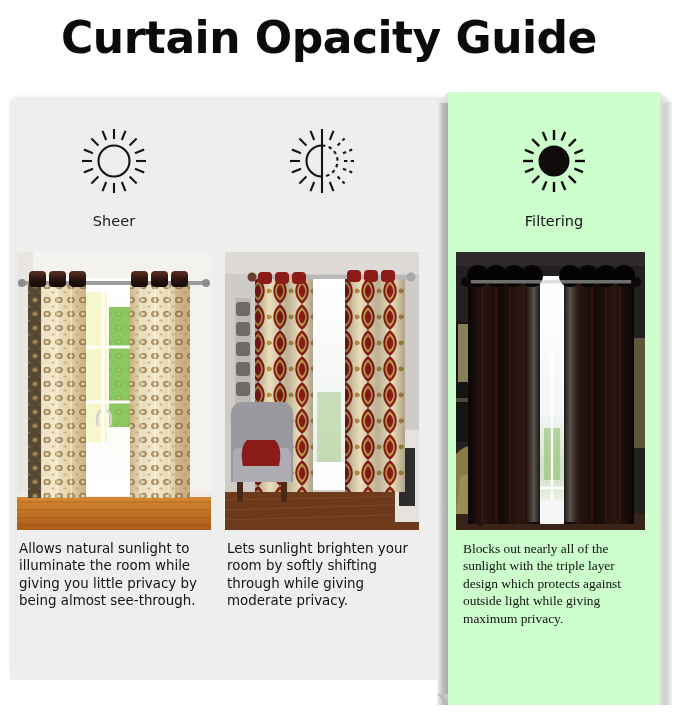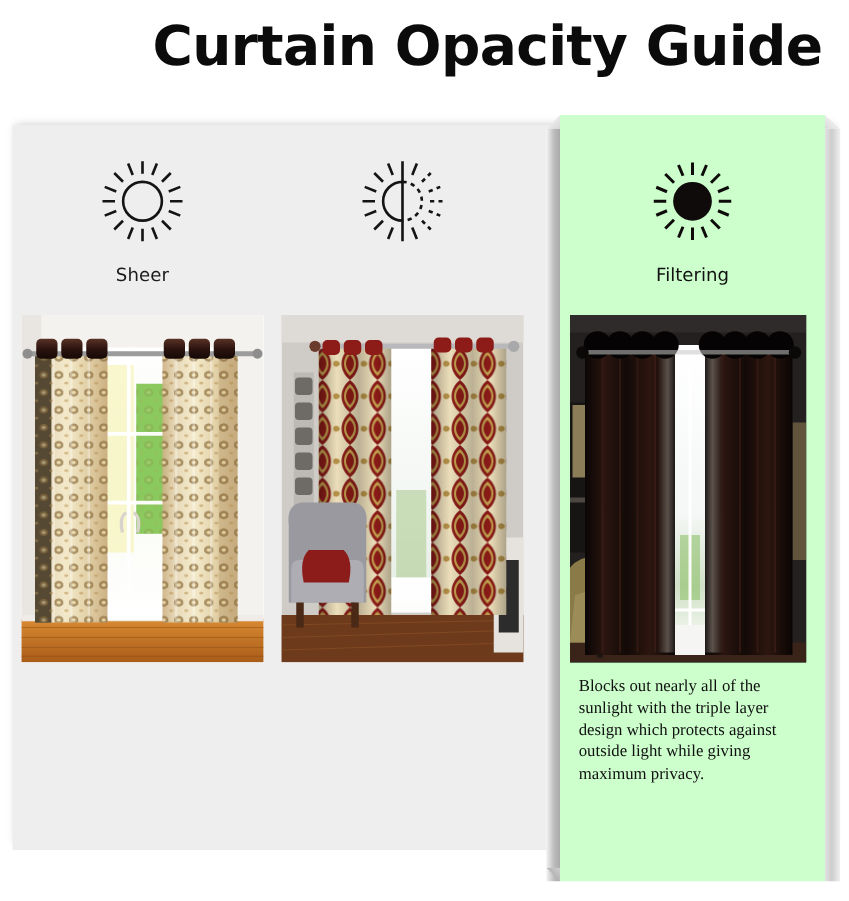--- a/index.html
+++ b/index.html
@@ -15,21 +15,21 @@
     font-family: "Liberation Sans", sans-serif;
     -webkit-font-smoothing: antialiased;
   }
 
   
   #page-title {
     position: absolute;
     left: 0;
     top: 12px;
     width: 658px;
-    text-align: right;
+    text-align: center;
     font-size: 44px;
     font-weight: bold;
     letter-spacing: -0.5px;
     color: #0b0b0b;
     font-family: "DejaVu Sans", sans-serif;
     line-height: 52px;
   }
 
   
   #board {
@@ -322,20 +322,21 @@
           <rect x="12" y="19" width="17" height="16" rx="4"></rect>
           <rect x="32" y="19" width="17" height="16" rx="4"></rect>
           <rect x="52" y="19" width="17" height="16" rx="4"></rect>
           <rect x="114" y="19" width="17" height="16" rx="4"></rect>
           <rect x="134" y="19" width="17" height="16" rx="4"></rect>
           <rect x="154" y="19" width="17" height="16" rx="4"></rect>
         </g>
       </svg>
     </div>
 
+    <div class="desc">Allows natural sunlight to illuminate the room while giving you little privacy by being almost see-through.</div>
   </div>
 
   <div class="column col-filtering">
 
     <div class="icon-wrap">
       <svg width="72" height="72" viewBox="0 0 72 72" aria-hidden="true">
 
         <path d="M36 20.5 a15.5 15.5 0 0 0 0 31" fill="none" stroke="#141414" stroke-width="2.1"></path>
 
         <path d="M36 20.5 a15.5 15.5 0 0 1 0 31" fill="none" stroke="#141414" stroke-width="2.1" stroke-dasharray="3.4 3.4"></path>
@@ -441,20 +442,21 @@
           <rect x="33" y="20" width="14" height="12" rx="4"></rect>
           <rect x="50" y="20" width="14" height="12" rx="4"></rect>
           <rect x="67" y="20" width="14" height="12" rx="4"></rect>
           <rect x="122" y="18" width="14" height="12" rx="4"></rect>
           <rect x="139" y="18" width="14" height="12" rx="4"></rect>
           <rect x="156" y="18" width="14" height="12" rx="4"></rect>
         </g>
       </svg>
     </div>
 
+    <div class="desc">Lets sunlight brighten your room by softly shifting through while giving moderate privacy.</div>
   </div>
 </div>
 
 <div id="panel-corner-tl"></div>
 <div id="panel-side-left"></div>
 <div id="panel-corner-bl"></div>
 <div id="panel-corner-tr"></div>
 <div id="panel-side-right"></div>
 
 <div id="blackout-panel">

